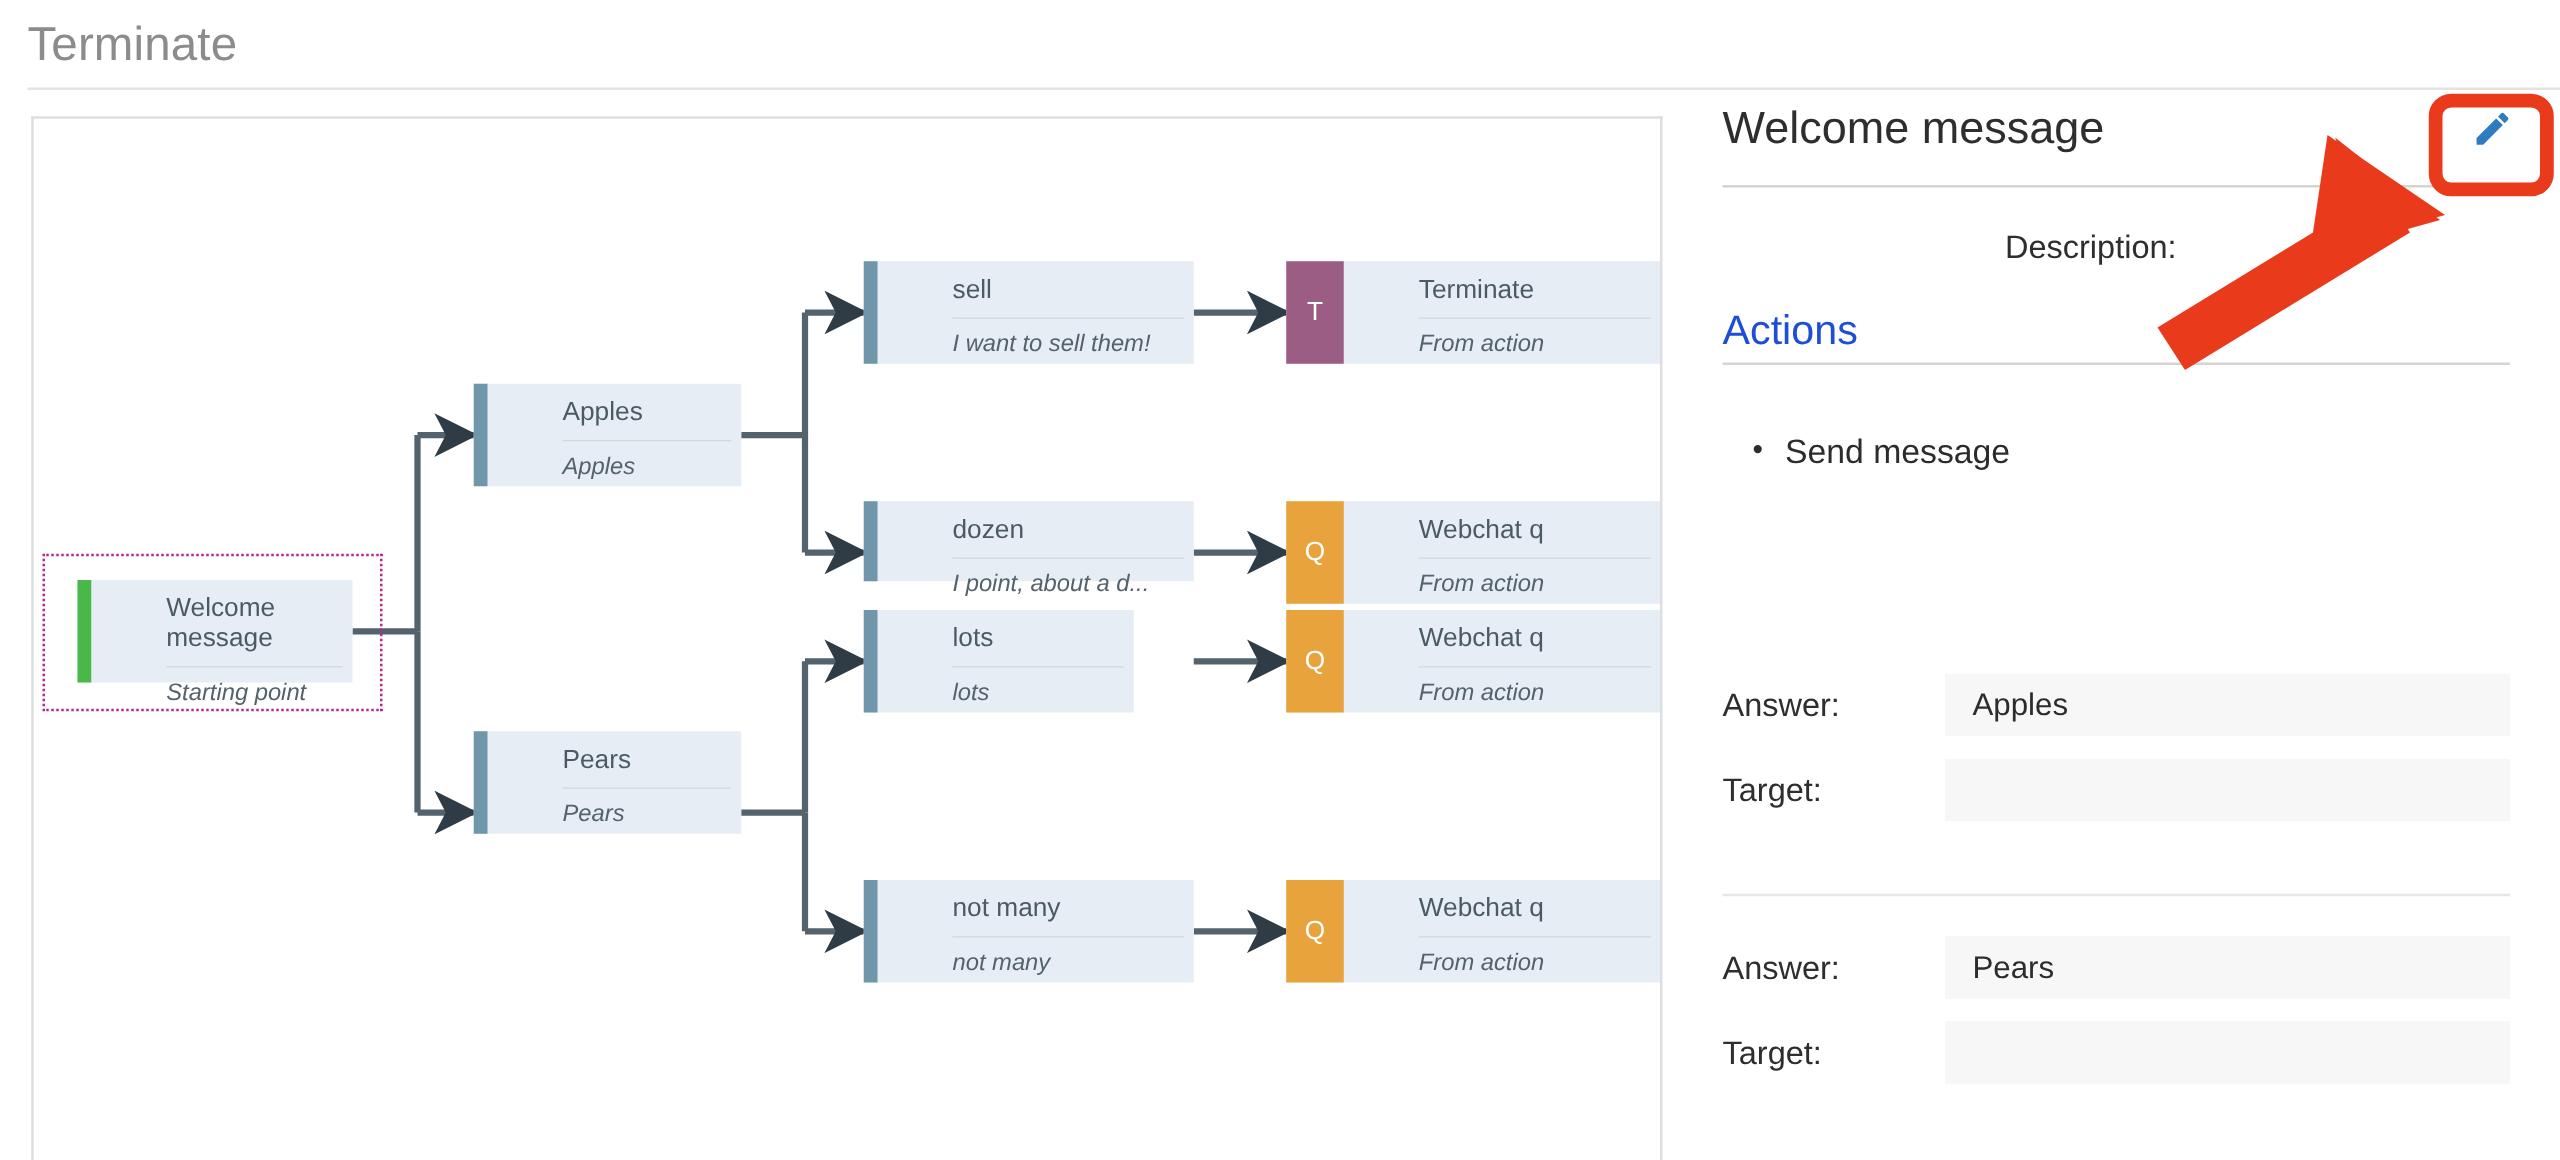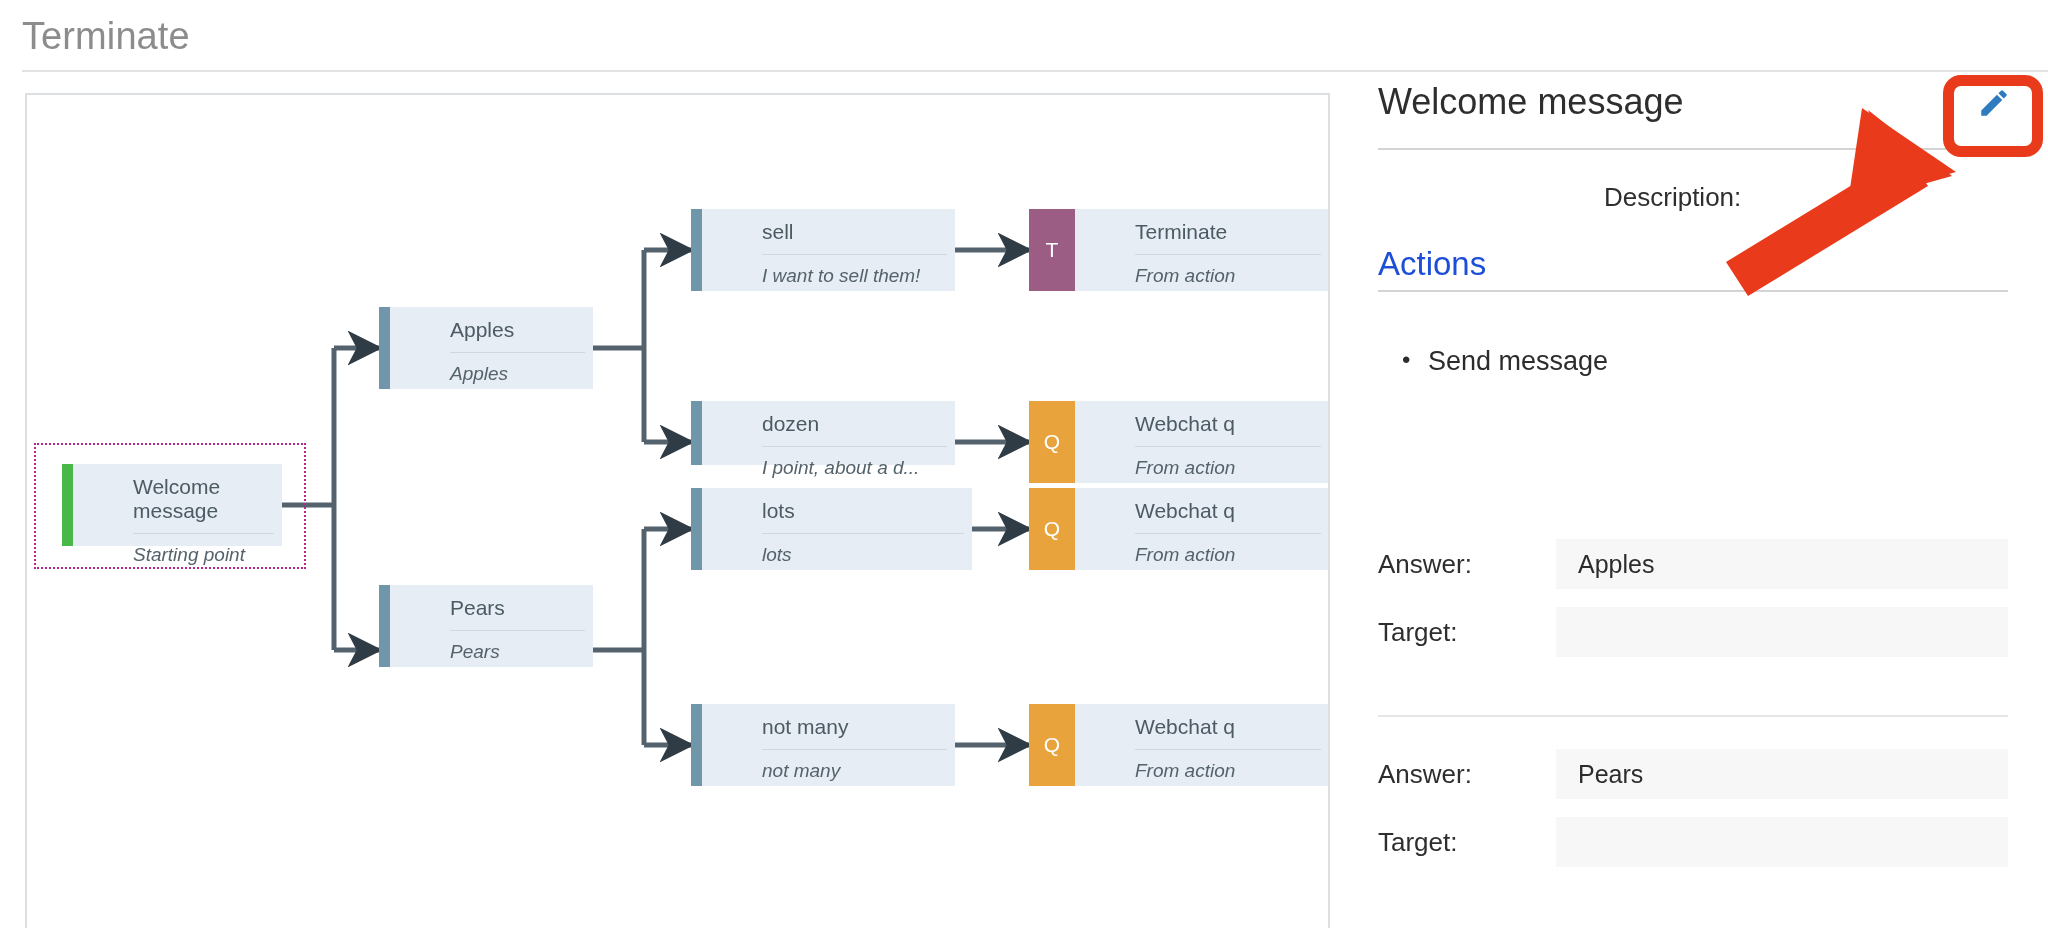--- a/index.html
+++ b/index.html
@@ -339,21 +339,21 @@
       </div>
 
       <div class="node" style="left:664px; top:306px; width:264px; height:64px;">
         <div class="accent"></div>
         <div class="body">
           <div class="n-title">dozen</div>
           <div class="n-sub">I point, about a d...</div>
         </div>
       </div>
 
-      <div class="node" style="left:664px; top:393px; width:281px; height:82px;">
+      <div class="node" style="left:664px; top:393px; width:216px; height:82px;">
         <div class="accent"></div>
         <div class="body">
           <div class="n-title">lots</div>
           <div class="n-sub">lots</div>
         </div>
       </div>
 
       <div class="node" style="left:664px; top:609px; width:264px; height:82px;">
         <div class="accent"></div>
         <div class="body">

